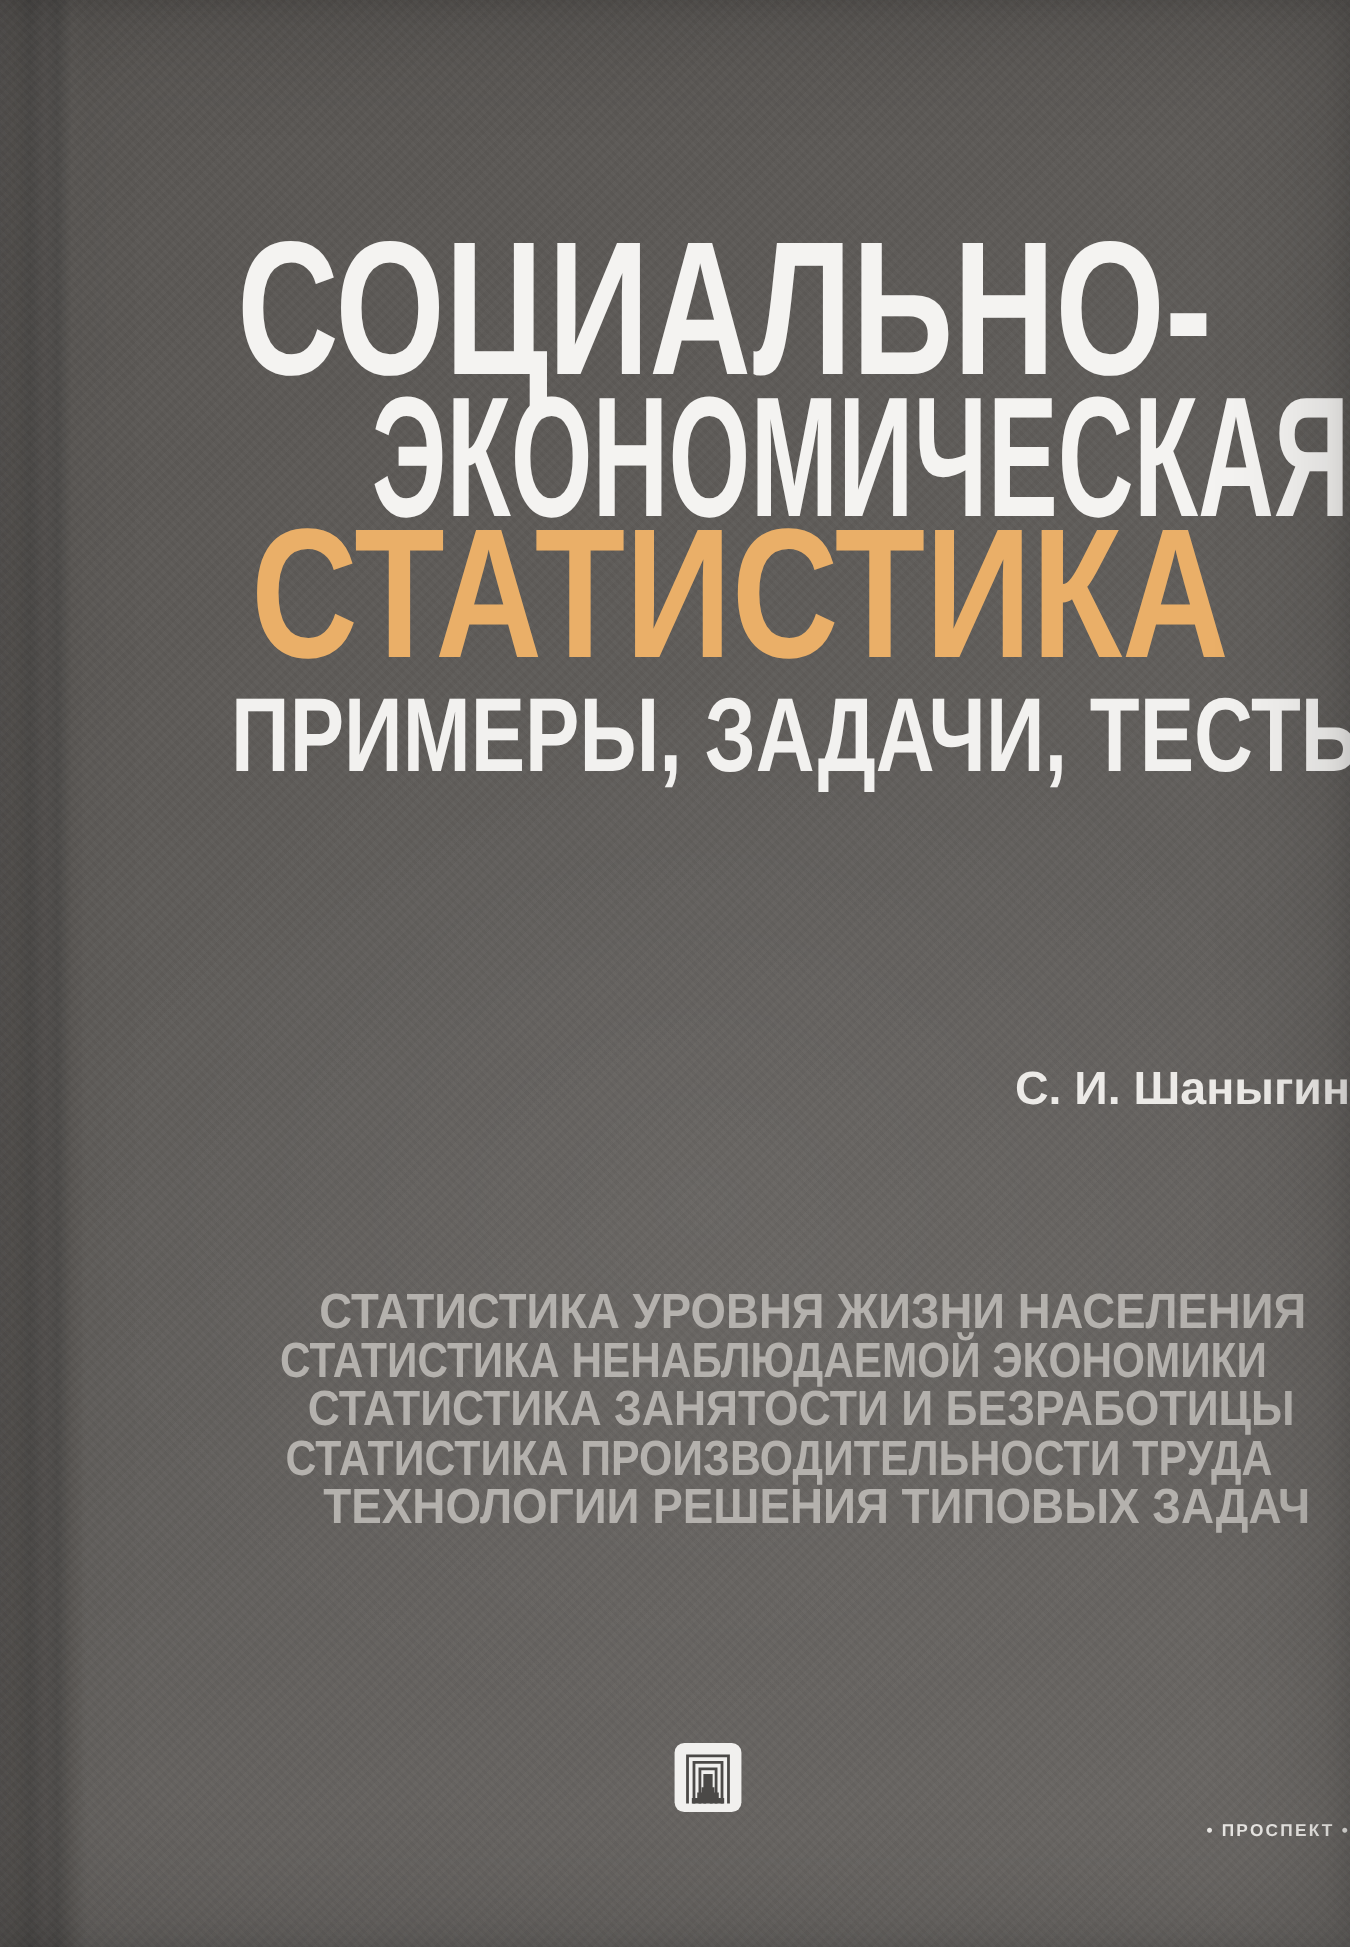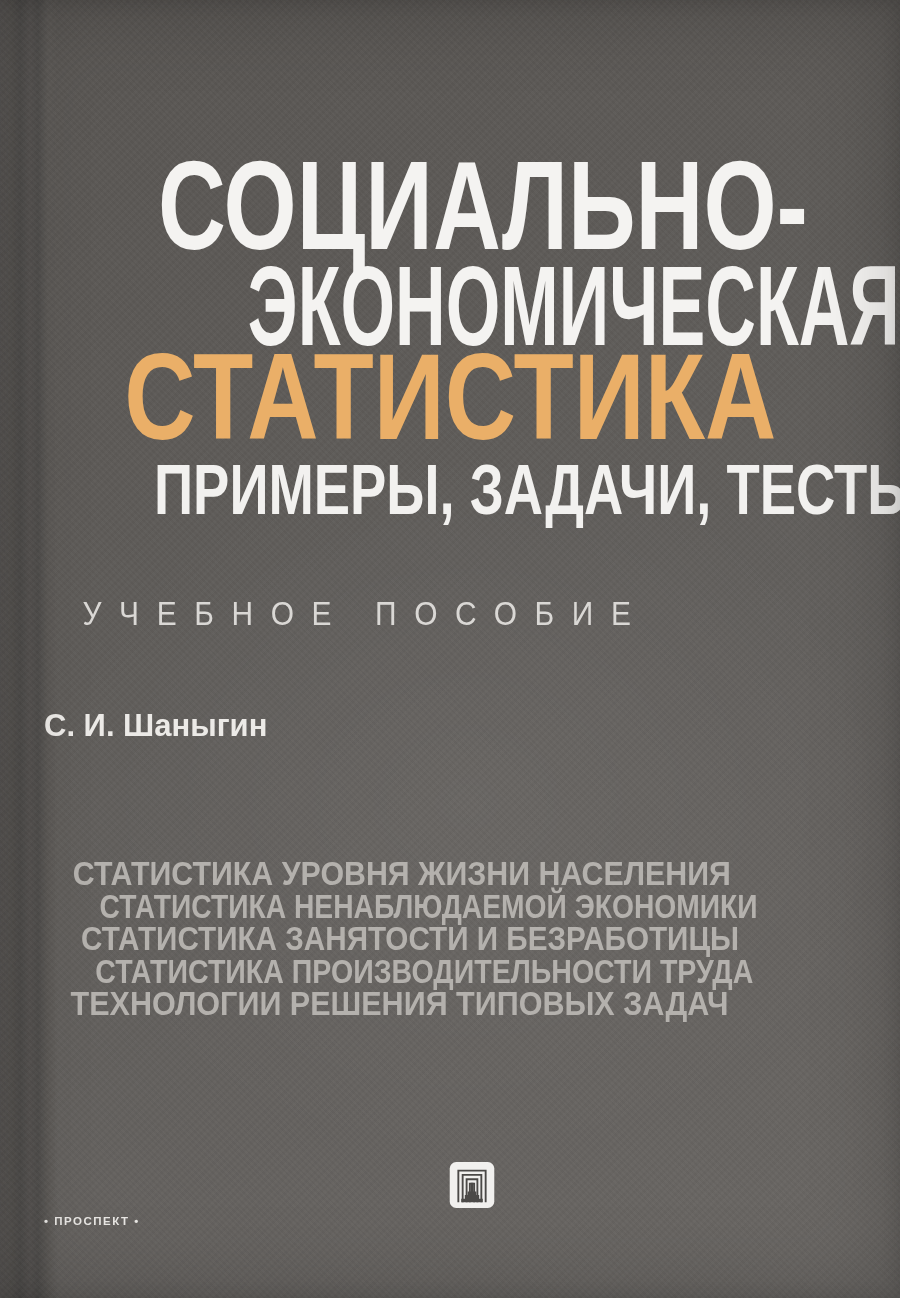--- a/index.html
+++ b/index.html
@@ -26,21 +26,21 @@
   }
   
   .spine {
     position: absolute; left: 0; top: 0; bottom: 0; width: 58px;
     background: linear-gradient(90deg,
       #5d5a58 0px, #575451 10px, #4e4c4a 20px, #555250 30px,
       #4f4d4b 38px, #5b5855 48px, rgba(96,93,90,0) 58px);
   }
   .content {
     position: absolute; left: 44px; top: 0; width: 856px; height: 100%;
-    text-align: left;
+    text-align: right;
   }
   .line { position: absolute; left: 0; right: 0; white-space: nowrap; }
   .fit { display: inline-block; transform-origin: 50% 50%; }
 
   .t1 { top: 142px; font-size: 127px; line-height: 1; font-weight: bold; color: #f4f3f1; }
   .t2 { top: 249px; font-size: 114px; line-height: 1; font-weight: bold; color: #f4f3f1; }
   .t3 { top: 335px; font-size: 123px; line-height: 1; font-weight: bold; color: #eaaf68; }
   .subtitle { top: 455px; font-size: 70px; line-height: 1; font-weight: bold; color: #f2f1ef; }
   .edition { top: 596px; font-size: 34px; line-height: 1; font-weight: 400;
              color: #dad8d5; letter-spacing: 20px; }
@@ -70,23 +70,20 @@
       <span class="fit" style="transform: scaleX(0.615339);">ЭКОНОМИЧЕСКАЯ</span>
     </div>
     <div class="line t3">
       <span class="fit" style="transform: scaleX(0.802369);">СТАТИСТИКА</span>
     </div>
 
     <div class="line subtitle">
       <span class="fit" style="transform: scaleX(0.776953);">ПРИМЕРЫ, ЗАДАЧИ, ТЕСТЫ</span>
     </div>
 
-    <div class="line edition">
-      <span class="fit" style="transform: scaleX(0.880313);">УЧЕБНОЕ ПОСОБИЕ</span>
-    </div>
 
     <div class="editor">
       <div>С. И. Шаныгин</div>
     </div>
 
     <div class="topics">
       <div class="topic-line">
         <span class="fit" style="transform: scaleX(0.919556);">СТАТИСТИКА УРОВНЯ ЖИЗНИ НАСЕЛЕНИЯ</span>
       </div>
       <div class="topic-line">

